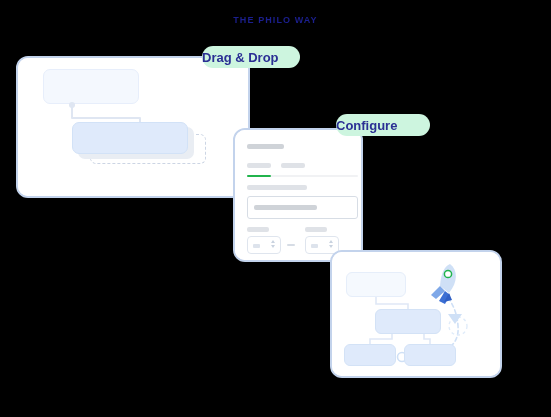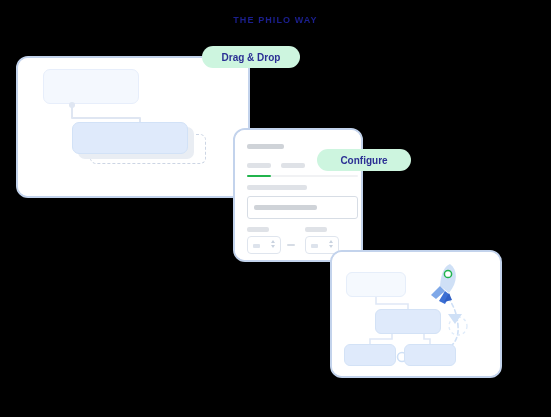--- a/index.html
+++ b/index.html
@@ -50,31 +50,30 @@
     border-radius: 10px;
     background: #ffffff;
   }
 
   
   .badge {
     position: absolute;
     background: #cdf5df;
     color: #2b2f94;
     border-radius: 999px;
-    font-size: 10px;
+    font-size: 13px;
     font-weight: 600;
     display: flex;
     align-items: center;
-    justify-content: center;
     white-space: nowrap;
     z-index: 40;
     user-select: none;
   }
   #badge-drag { left: 202px; top: 46px; width: 98px; height: 22px; }
-  #badge-conf { left: 317px; top: 114px; width: 94px; height: 22px; margin-top: 35px; }
+  #badge-conf { left: 336px; top: 114px; width: 94px; height: 22px; }
   #badge-ship { left: 468px; top: 238px; width: 62px; height: 22px; }
 
   
   #card-drag {
     left: 16px; top: 56px; width: 234px; height: 142px;
     z-index: 10;
   }
   .dd-box {
     position: absolute;
     border-radius: 7px;

